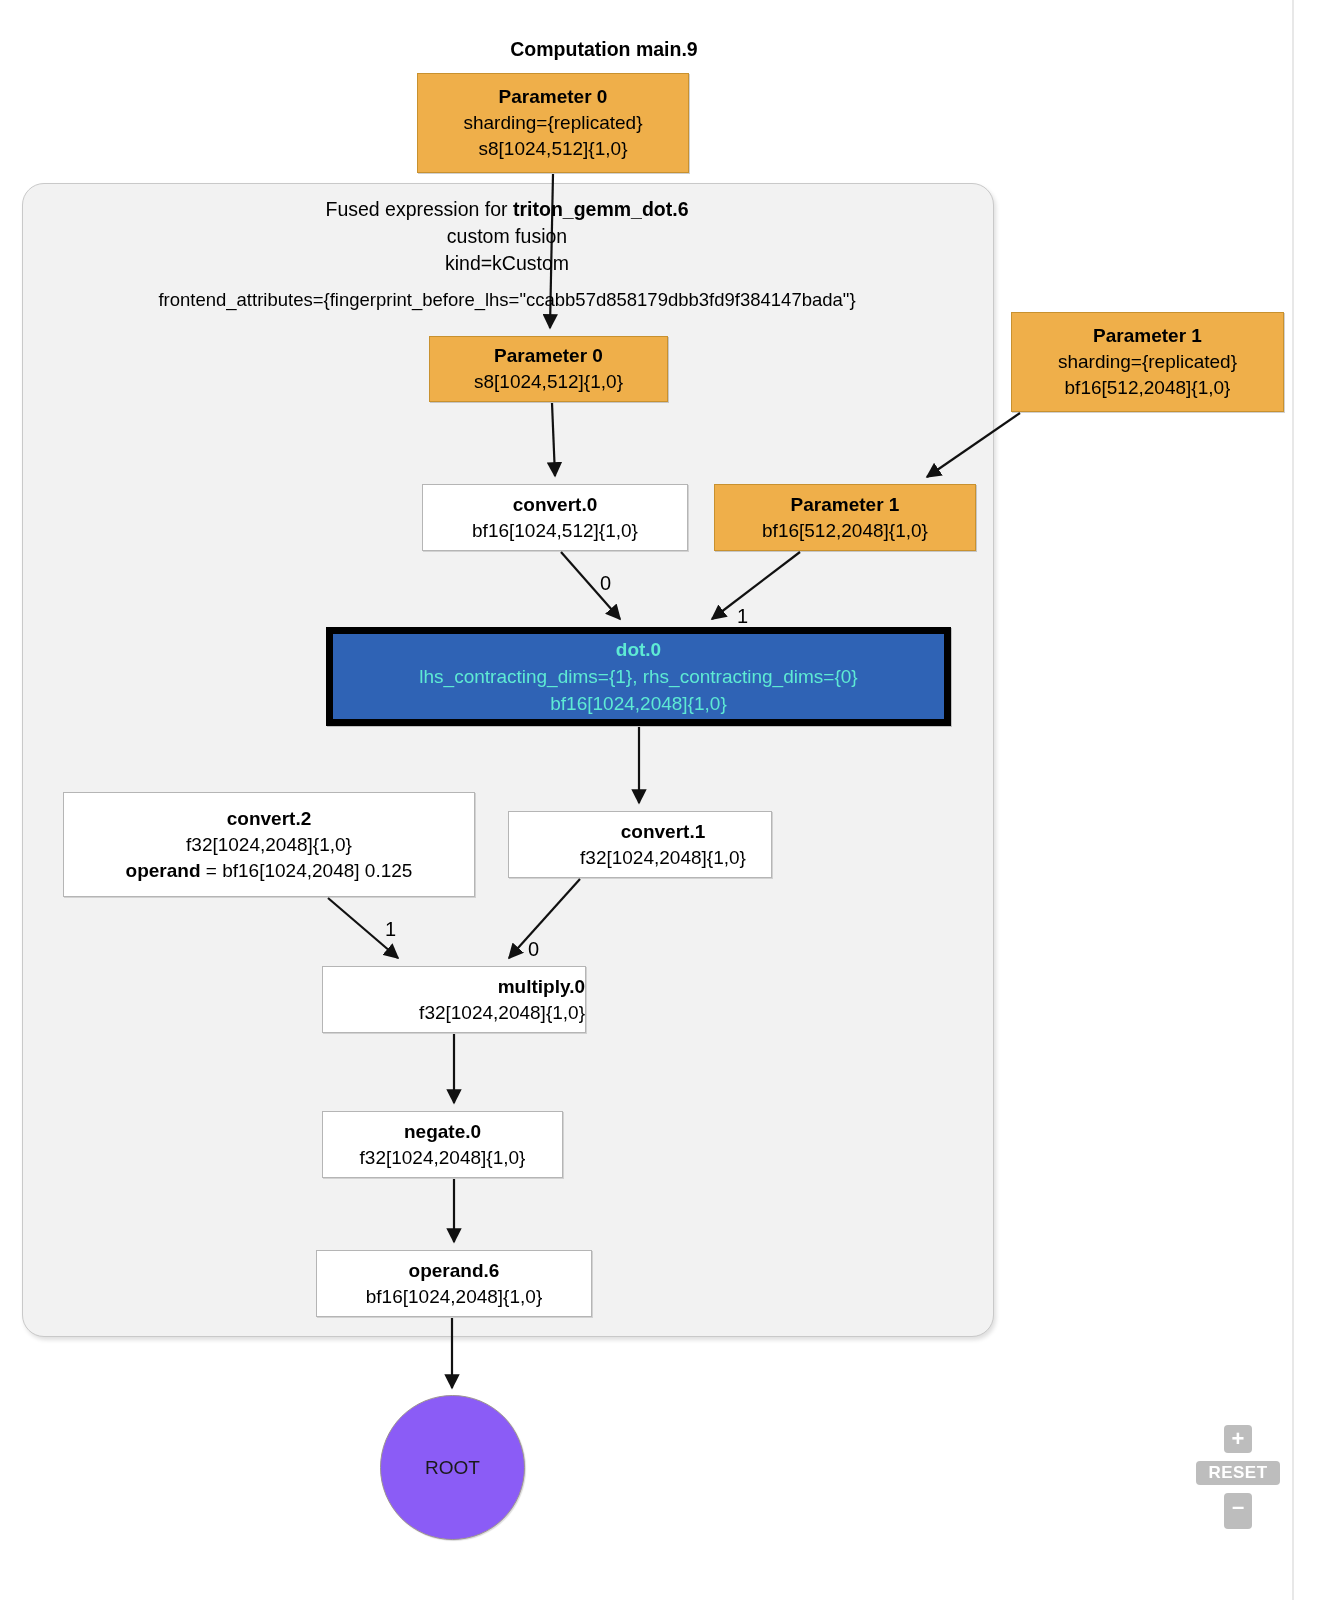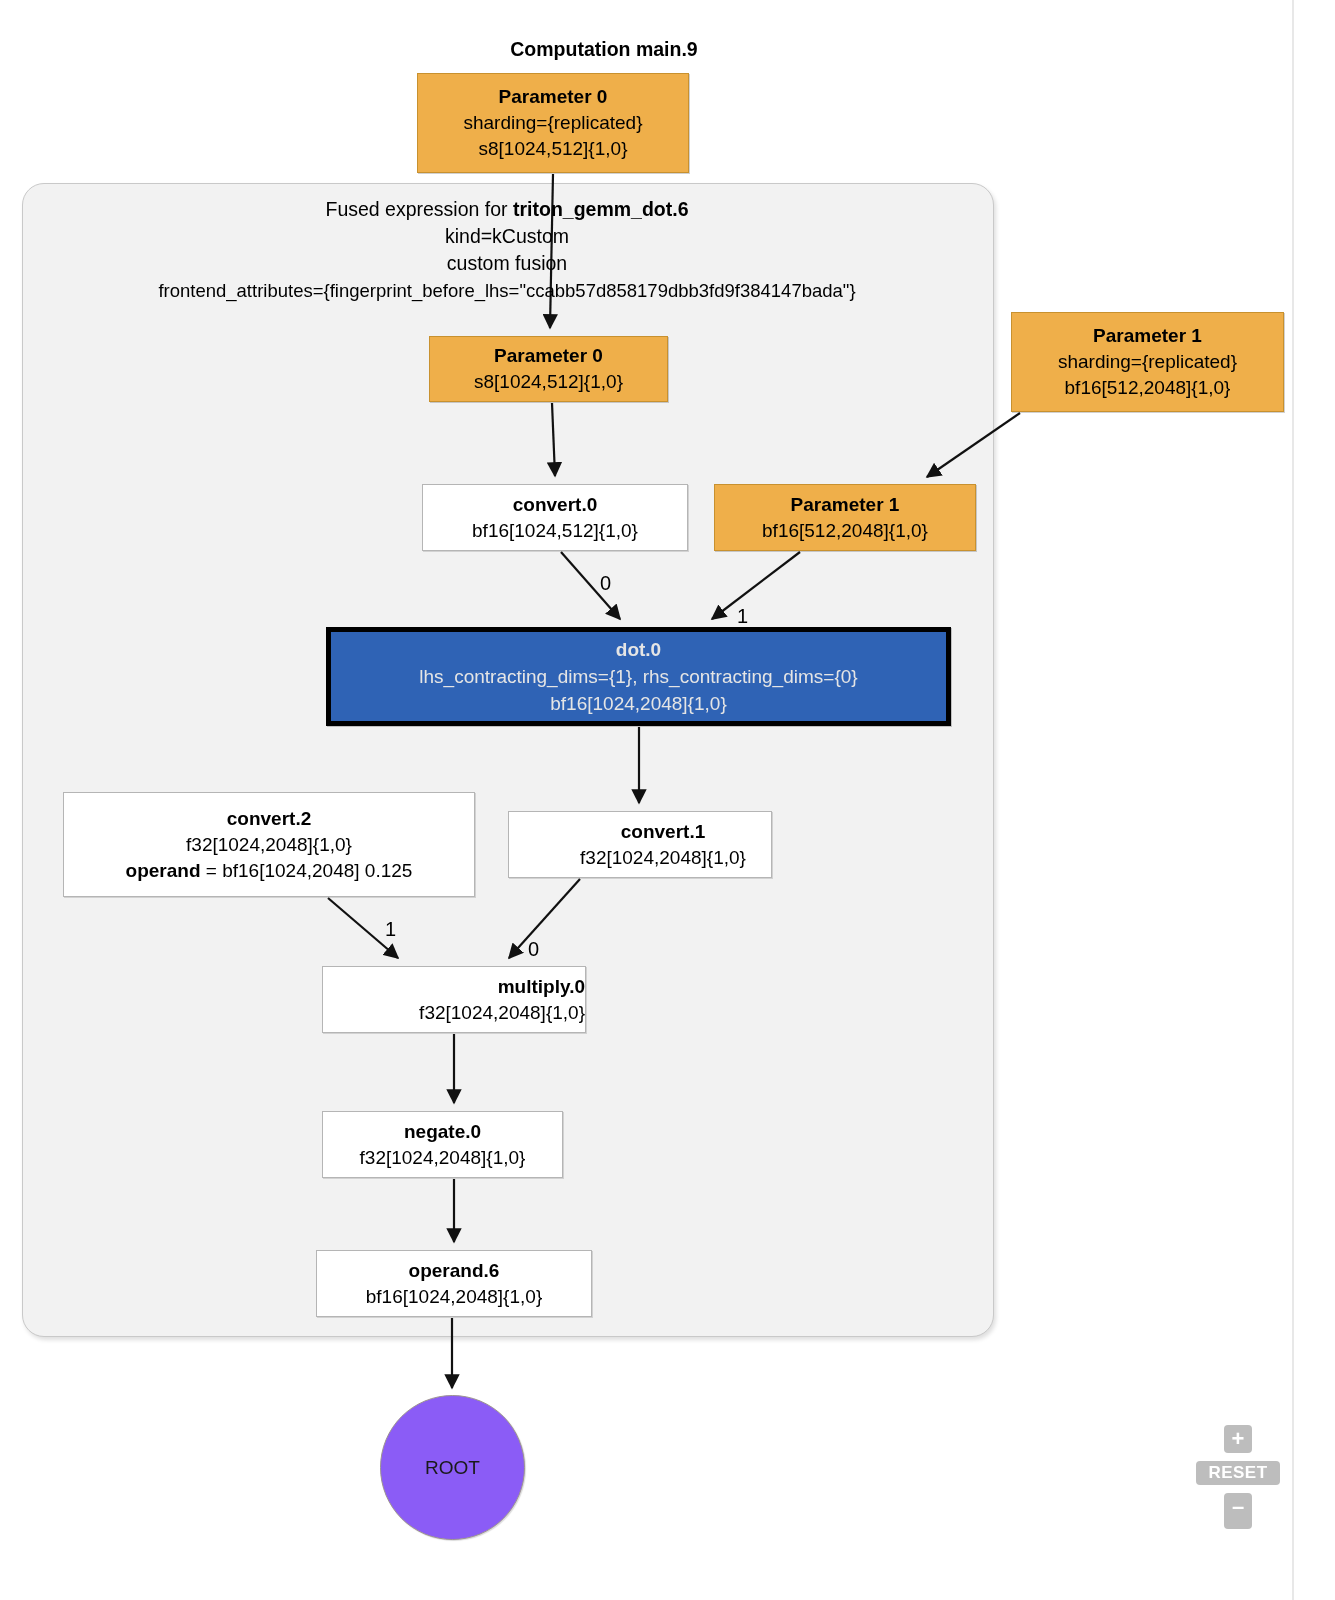--- a/index.html
+++ b/index.html
@@ -14,33 +14,33 @@
 
   .node{position:absolute;box-sizing:border-box;text-align:center;
         display:flex;flex-direction:column;justify-content:center;align-items:center;}
   .node .ttl{font-weight:bold;}
   .node .ln{white-space:nowrap;}
 
   .param{background:#efaf4a;border:1px solid #c8912f;
          box-shadow:1px 1px 0 rgba(0,0,0,0.18);}
   .white{background:#ffffff;border:1px solid #b5b5b5;
          box-shadow:1px 1px 0 rgba(0,0,0,0.13);}
-  .dotnode{background:#2f63b5;border:5px solid #000000;color:#e5e5e5;
+  .dotnode{background:#2f63b5;border:7px solid #000000;color:#5eead4;
            box-shadow:1px 1px 0 rgba(0,0,0,0.2);}
 
   #computation-title{position:absolute;left:404px;top:38px;width:400px;
       text-align:center;font-weight:bold;font-size:19.5px;}
 
   #fusion-cluster{position:absolute;left:22px;top:183px;width:970px;height:1152px;
       background:#f2f2f2;border:1px solid #c9c9c9;border-radius:22px;
       box-shadow:2px 3px 4px rgba(0,0,0,0.13);}
   #fusion-label{position:absolute;left:22px;top:196px;width:970px;
       text-align:center;font-size:19.5px;line-height:27px;}
   #fusion-label .b{font-weight:bold;}
-  #fusion-label .fa{font-size:18.5px;}
+  #fusion-label .fa{font-size:18.5px;margin-top:9px;}
 
   
   #n-param0-outer{left:417px;top:73px;width:272px;height:100px;font-size:19px;line-height:26px;}
   #n-param0-inner{left:429px;top:336px;width:239px;height:66px;font-size:19px;line-height:26px;}
   #n-param1-outer{left:1011px;top:312px;width:273px;height:100px;font-size:19px;line-height:26px;}
   #n-convert0{left:422px;top:484px;width:266px;height:67px;font-size:19px;line-height:26px;}
   #n-param1-inner{left:714px;top:484px;width:262px;height:67px;font-size:19px;line-height:26px;}
   #n-dot0{left:326px;top:627px;width:625px;height:99px;font-size:19px;line-height:27px;}
   #n-convert2{left:63px;top:792px;width:412px;height:105px;font-size:19px;line-height:26px;}
   #n-convert1{left:508px;top:811px;width:264px;height:67px;font-size:19px;line-height:26px;padding-left:46px;}
@@ -114,22 +114,22 @@
       <path d="M 452,1318 L 452,1388"></path>
     </g>
   </svg>
 
   <div id="computation-title">Computation main.9</div>
 
   <div id="fusion-label">
     <div>
       <span>Fused expression for </span><span class="b">triton_gemm_dot.6</span>
     </div>
+    <div>custom fusion</div>
     <div>kind=kCustom</div>
-    <div>custom fusion</div>
     <div class="fa">frontend_attributes={fingerprint_before_lhs="ccabb57d858179dbb3fd9f384147bada"}</div>
   </div>
 
   <div class="node param" id="n-param0-outer">
     <div class="ttl ln">Parameter 0</div>
     <div class="ln">sharding={replicated}</div>
     <div class="ln">s8[1024,512]{1,0}</div>
   </div>
 
   <div class="node param" id="n-param0-inner">

